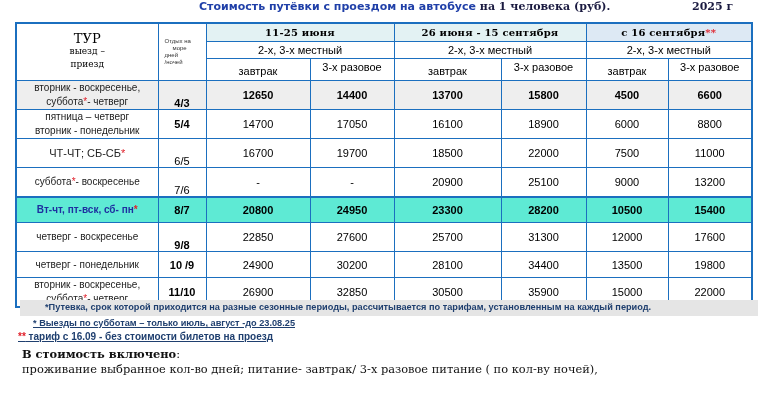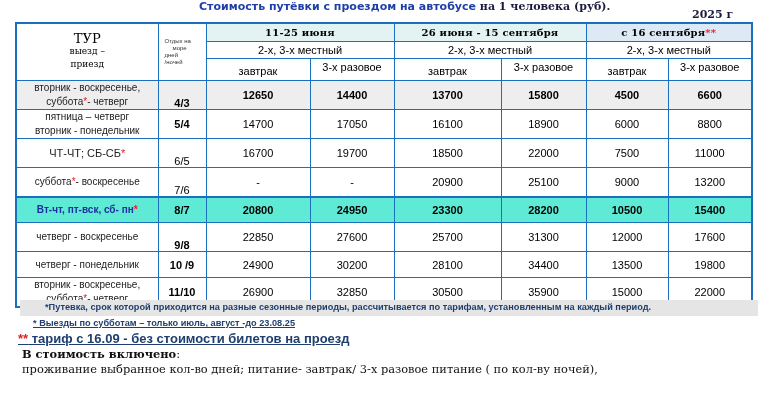--- a/index.html
+++ b/index.html
@@ -1,21 +1,21 @@
 <!DOCTYPE html>
 <html><head>
 <meta charset="utf-8">
 <style>
   html, body { margin:0; padding:0; background:#ffffff; }
   body { width:770px; height:402px; position:relative; overflow:hidden; font-family:"DejaVu Sans", sans-serif; color:#000; }
 
   .title { position:absolute; left:0; top:0; width:770px; height:16px; }
   .title .t-blue { position:absolute; left:199px; top:0; font-family:"DejaVu Sans", sans-serif; font-weight:bold; font-size:11px; color:#1f3fa8; white-space:nowrap; }
   .title .t-blue .dark { font-family:"DejaVu Serif", serif; color:#1a1a40; font-weight:bold; }
-  .title .t-year { position:absolute; left:692px; top:8px; font-family:"DejaVu Serif", serif; font-weight:bold; font-size:11px; color:#1a1a40; }
+  .title .t-year { position:absolute; left:692px; top:0; font-family:"DejaVu Serif", serif; font-weight:bold; font-size:11px; color:#1a1a40; }
 
   table.price { position:absolute; left:15px; top:22px; border-collapse:collapse; border:2px solid #1b6fbf; table-layout:fixed; }
   table.price td, table.price th { border:1px solid #1b6fbf; padding:0; text-align:center; vertical-align:middle; overflow:hidden; }
   table.price th { font-weight:normal; }
 
   .h-tour { font-family:"DejaVu Serif", serif; line-height:13px; }
   .h-tour .big { font-size:13px; }
   .h-tour .sm { font-size:9px; }
   .h-rest { font-family:"Liberation Sans", sans-serif; font-size:6px; line-height:7px; text-align:left !important; padding-left:6px !important; color:#333; }
   .h-period { font-family:"DejaVu Serif", serif; font-weight:bold !important; font-size:10px; background:#e3f2f3; letter-spacing:0.2px; }
@@ -34,21 +34,21 @@
   td.price-cell { font-family:"Liberation Sans", sans-serif; font-size:11px; }
   tr.grey td { background:#eeeeee; }
   tr.grey td.price-cell { font-weight:bold; }
   tr.hl td { background:#5eead4; }
   tr.hl td.price-cell { font-weight:bold; }
   tr.hl td.tour { color:#1e2fa0; font-weight:bold; font-size:10px; }
 
   .fn-band { position:absolute; left:20px; top:300px; width:738px; height:16px; background:#e5e5e5; }
   .fn-band span { position:absolute; left:25px; top:2px; font-family:"Liberation Sans", sans-serif; font-weight:bold; font-size:9.2px; color:#1f3f6f; white-space:nowrap; }
   .fn2 { position:absolute; left:33px; top:318px; font-family:"Liberation Sans", sans-serif; font-weight:bold; font-size:9.2px; color:#1f3f6f; text-decoration:underline; white-space:nowrap; }
-  .fn3 { position:absolute; left:18px; top:331px; font-family:"Liberation Sans", sans-serif; font-weight:bold; font-size:13px; color:#1f3f6f; text-decoration:underline; white-space:nowrap; }
+  .fn3 { position:absolute; left:18px; top:331px; font-family:"Liberation Sans", sans-serif; font-weight:bold; font-size:10px; color:#1f3f6f; text-decoration:underline; white-space:nowrap; }
   .fn3 .star { color:#e0202a; }
 
   .incl { position:absolute; left:22px; top:347px; font-family:"DejaVu Serif", serif; font-size:11.4px; line-height:14.5px; color:#111; white-space:nowrap; }
   .incl .head { font-weight:bold; }
 </style>
 </head>
 <body>
 
 <div class="title">
   <span class="t-blue"><span>Стоимость путёвки с проездом на автобусе</span><span class="dark"> на 1 человека (руб).</span></span>

